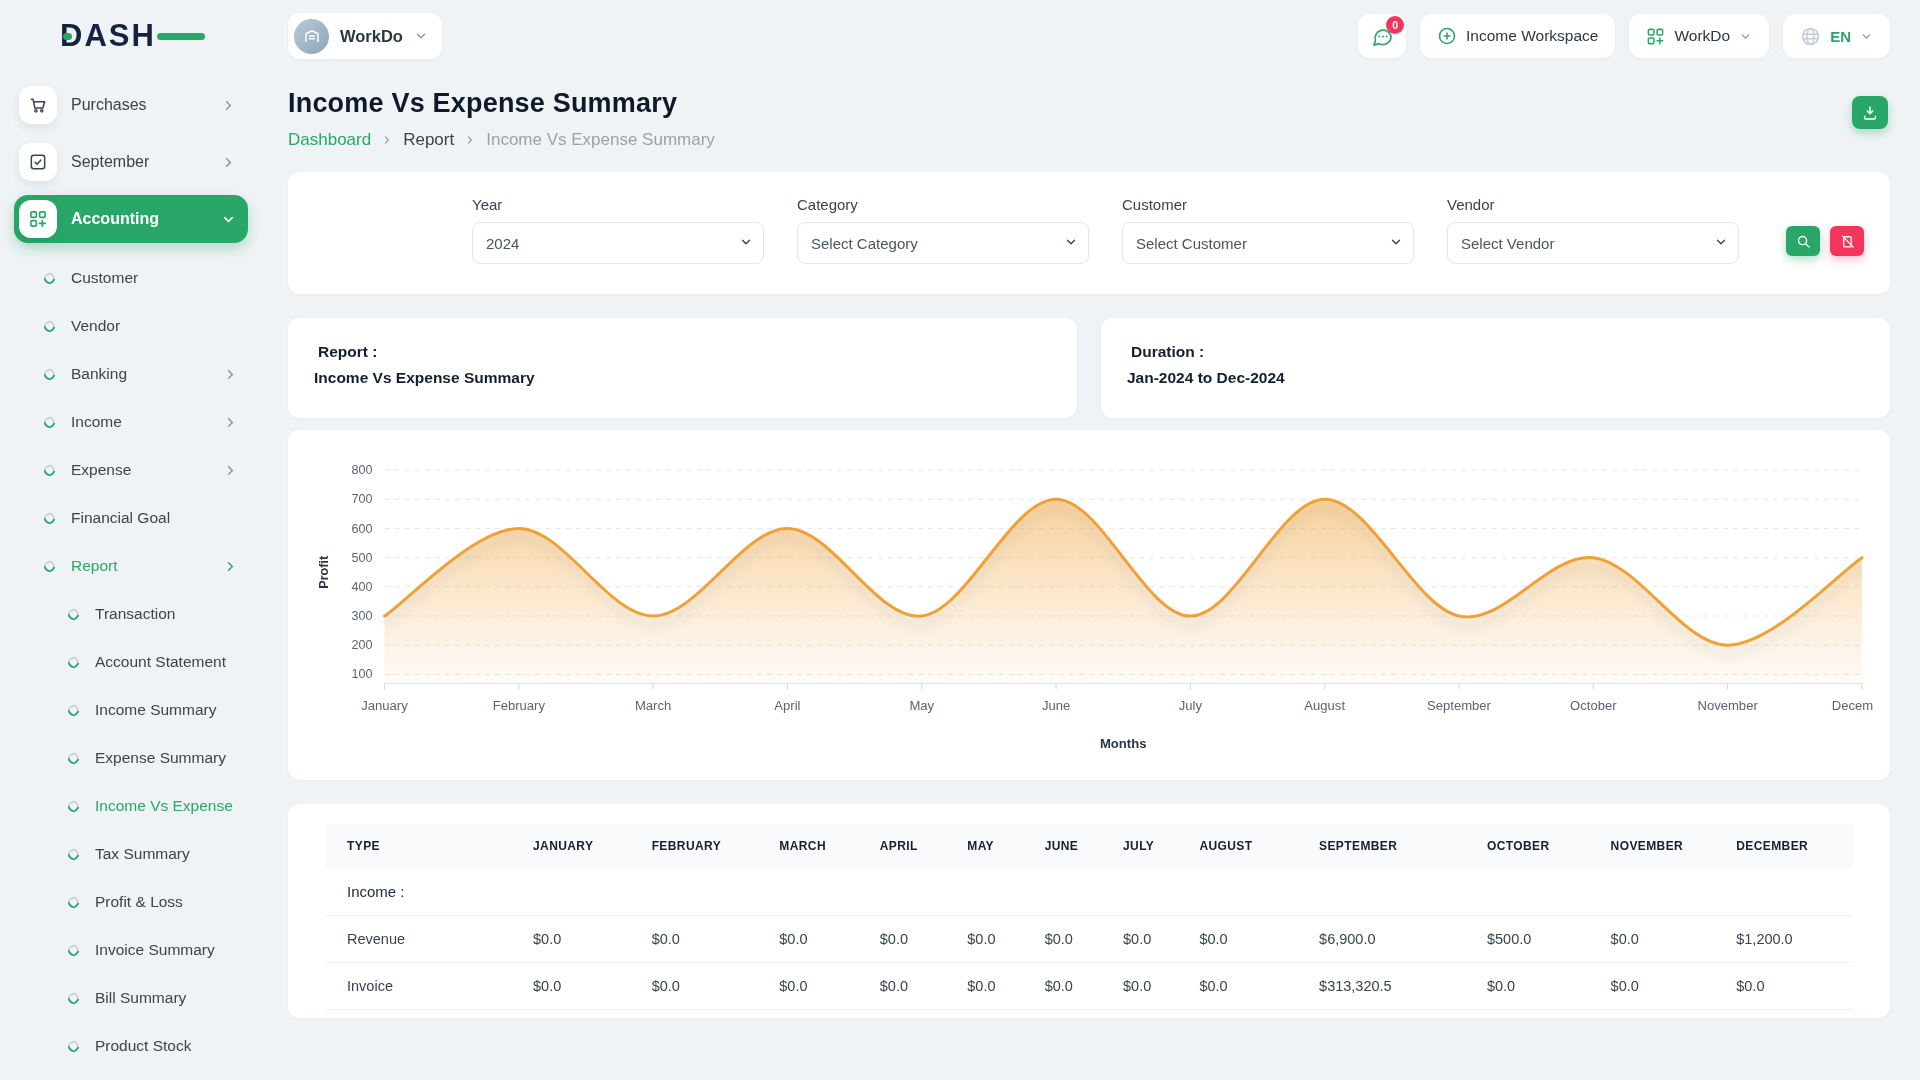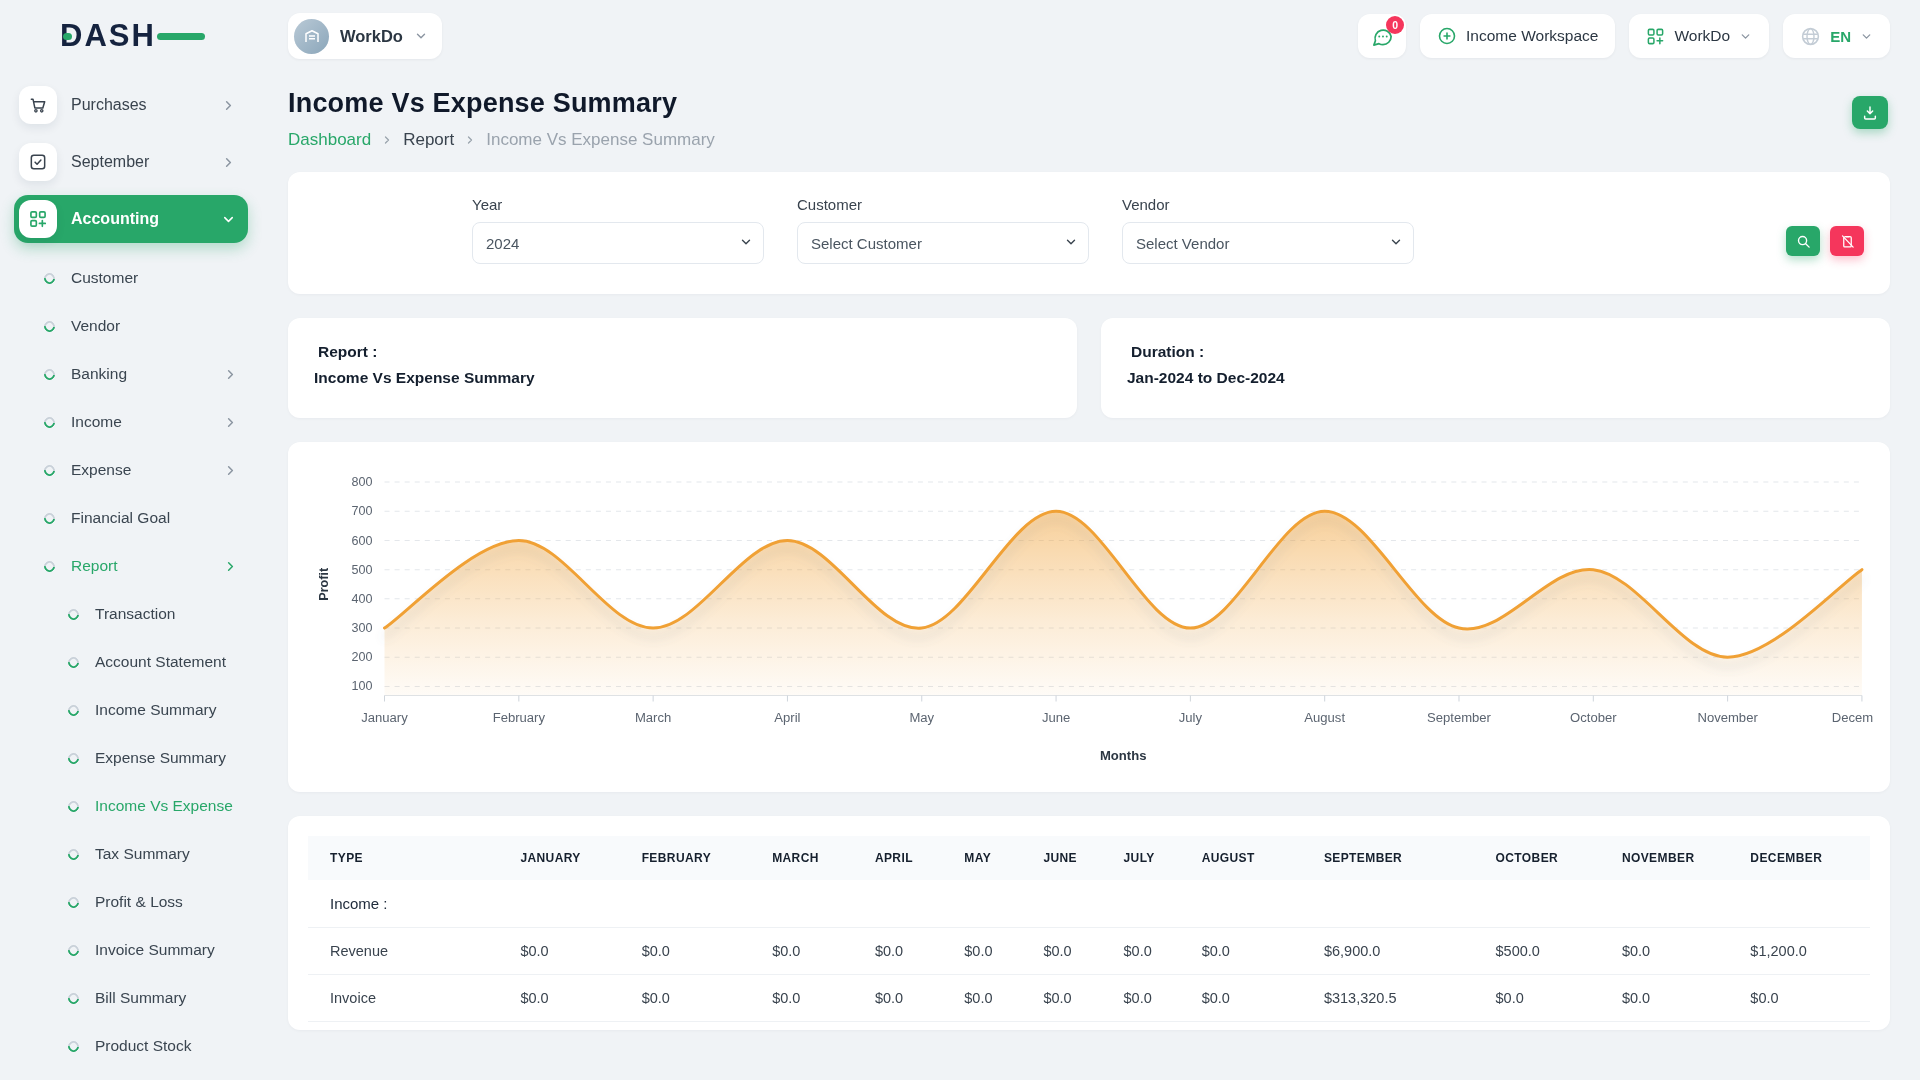--- a/index.html
+++ b/index.html
@@ -64,24 +64,24 @@
   .filter-actions{margin-left:auto;display:flex;gap:10px;padding-top:30px}
   .btn-sq{width:34px;height:30px;border-radius:6px;border:none;display:flex;align-items:center;justify-content:center;cursor:pointer}
   .btn-search{background:#28a769;box-shadow:0 4px 10px rgba(40,167,105,.35)}
   .btn-reset{background:#f5365c;box-shadow:0 4px 10px rgba(245,54,92,.3)}
 
   .summary-row{margin-top:24px;display:flex;gap:24px}
   .summary-card{flex:1;padding:21px 26px 31px}
   .summary-title{margin:4px;font-size:15.5px;font-weight:600;color:#141f2e}
   .summary-value{margin:8px 0 0;font-size:15.5px;font-weight:700;color:#141f2e}
 
-  .chart-card{margin-top:24px;padding:22px 16px 14px}
+  .chart-card{margin-top:12px;padding:22px 16px 14px}
   .chart-card svg{display:block;width:100%;height:auto}
 
-  .table-card{margin-top:24px;padding:20px 20px 8px}
+  .table-card{margin-top:24px;padding:20px 37px 8px}
   table{width:100%;border-collapse:collapse;table-layout:fixed}
   thead th{background:#f8fafc;font-size:12px;font-weight:700;letter-spacing:.4px;color:#16202e;
            text-align:left;padding:15px 12px;white-space:nowrap}
   thead th:first-child{padding-left:22px}
   tbody td{padding:15px 12px;border-bottom:1px solid #eef1f4;font-size:14.5px;color:#39434e;white-space:nowrap}
   tbody td:first-child{padding-left:22px}
   .section-td{font-weight:500;color:#202c3c;font-size:15px}
 </style>
 </head>
 <body>
@@ -313,20 +313,28 @@
           <path d="M4 17v2.5A1.5 1.5 0 0 0 5.5 21h13a1.5 1.5 0 0 0 1.5-1.5V17" fill="none" stroke="#fff" stroke-width="2.2" stroke-linecap="round"></path>
         </svg>
       </button>
     </div>
 
     <div class="card filter-card">
       <div class="filter-fields" id="filter-fields">
           <div class="field">
             <label>Year</label>
             <div class="select-wrap"><select><option>2024</option></select><span class="select-chevron">
+                <svg width="14" height="14" viewBox="0 0 24 24">
+                  <polyline points="6 9 12 15 18 9" fill="none" stroke="#39434e" stroke-width="2.4" stroke-linecap="round" stroke-linejoin="round"></polyline>
+                </svg>
+              </span></div>
+          </div>
+          <div class="field">
+            <label>Category</label>
+            <div class="select-wrap"><select><option>Select Category</option></select><span class="select-chevron">
                 <svg width="14" height="14" viewBox="0 0 24 24">
                   <polyline points="6 9 12 15 18 9" fill="none" stroke="#39434e" stroke-width="2.4" stroke-linecap="round" stroke-linejoin="round"></polyline>
                 </svg>
               </span></div>
           </div>
           <div class="field">
             <label>Customer</label>
             <div class="select-wrap"><select><option>Select Customer</option></select><span class="select-chevron">
                 <svg width="14" height="14" viewBox="0 0 24 24">
                   <polyline points="6 9 12 15 18 9" fill="none" stroke="#39434e" stroke-width="2.4" stroke-linecap="round" stroke-linejoin="round"></polyline>

